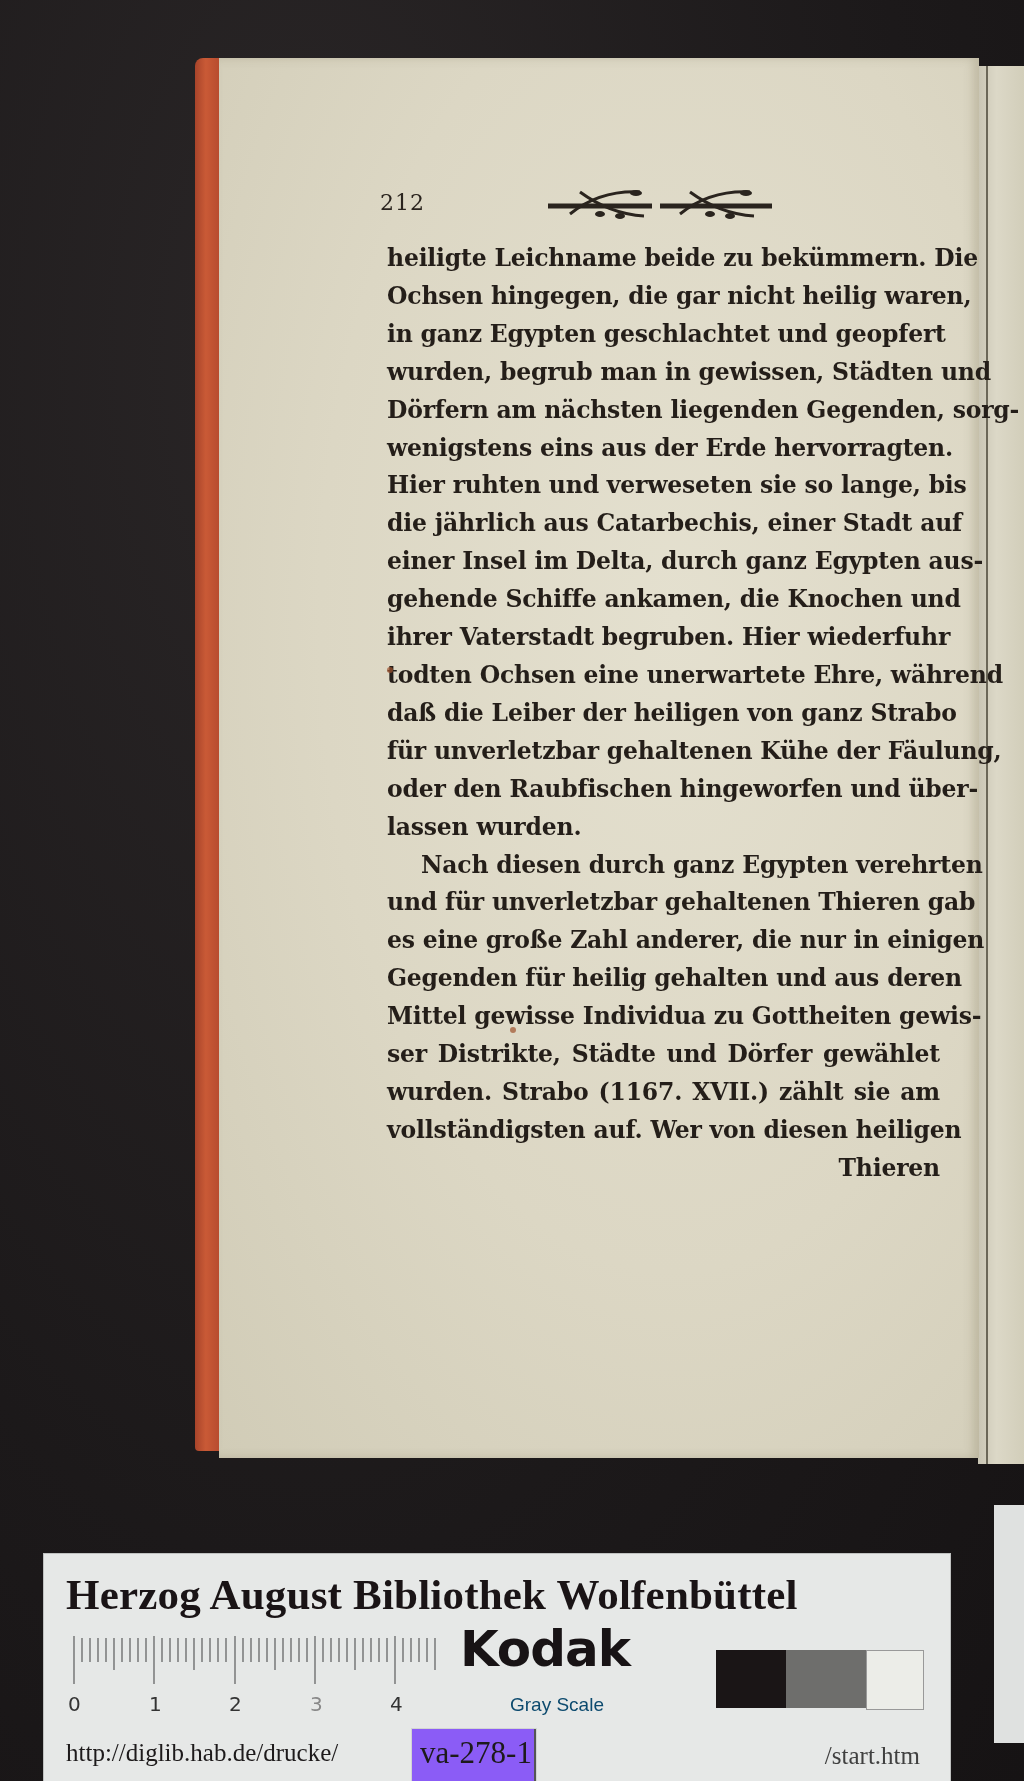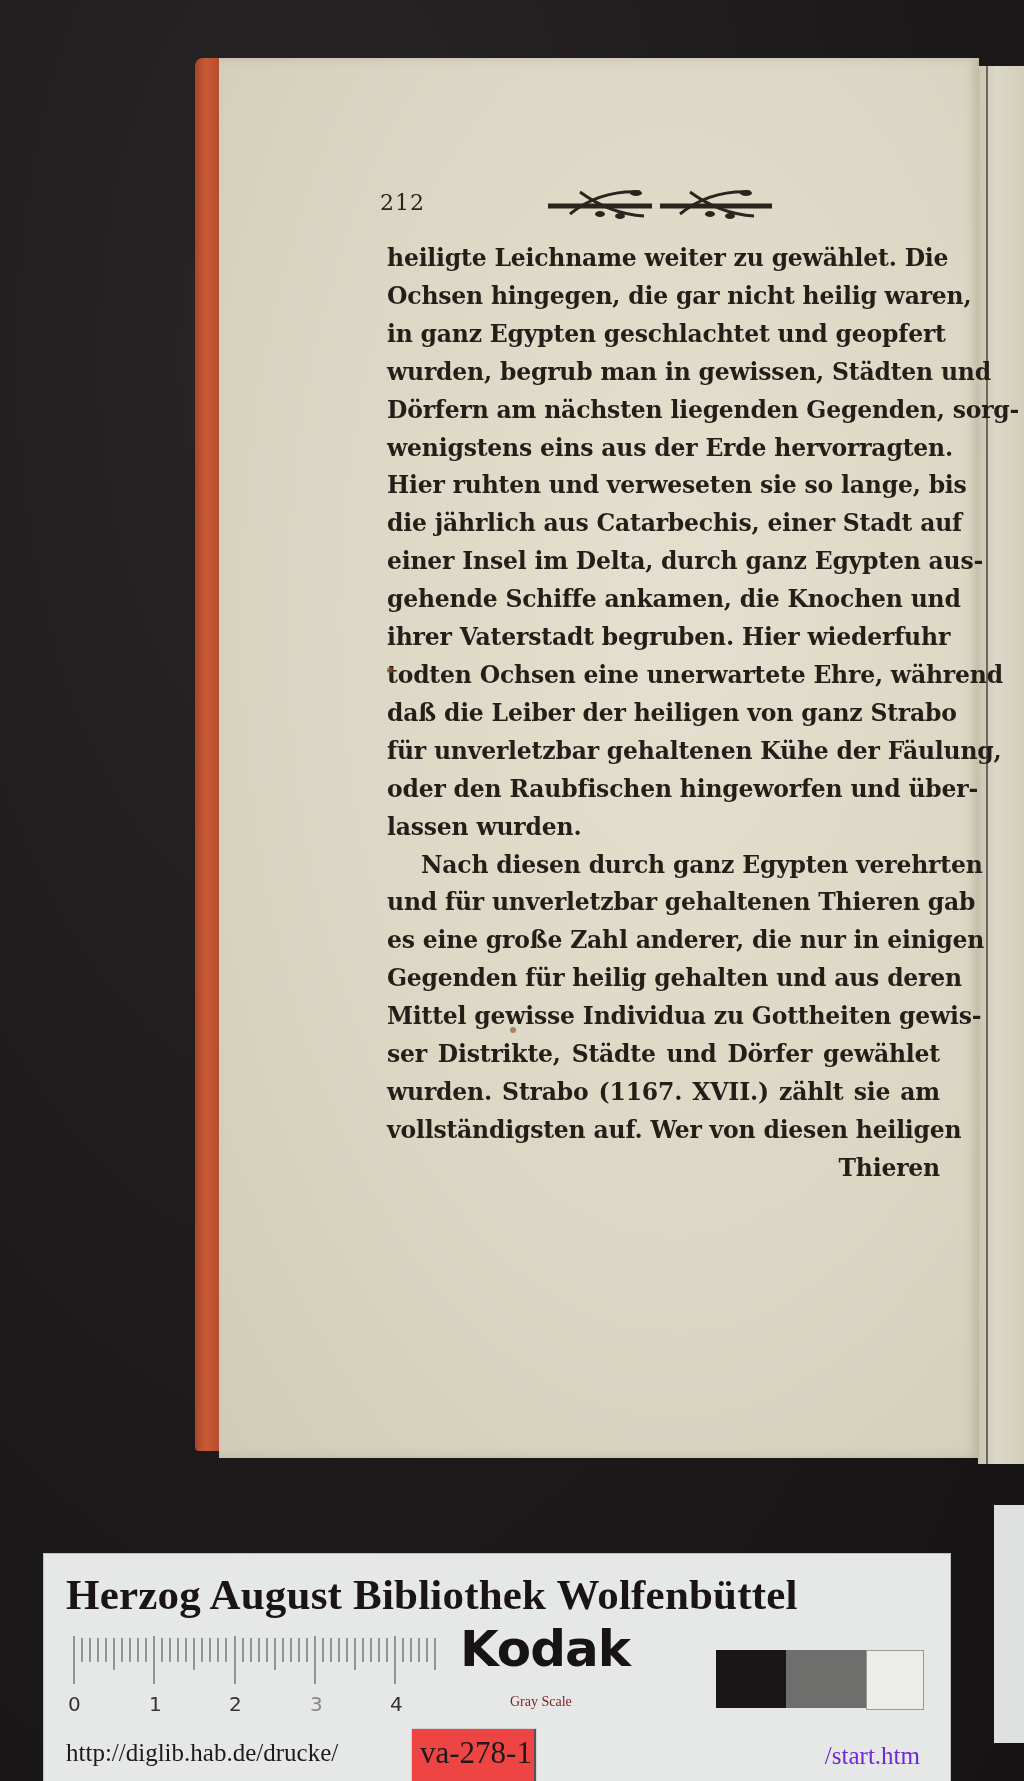--- a/index.html
+++ b/index.html
@@ -85,40 +85,40 @@
       font-family: "DejaVu Sans", sans-serif; font-size: 20px; color: #333;
     }
     .ruler-labels span { position: absolute; top: 0; }
     .kodak {
       position: absolute; left: 416px; top: 66px;
       font-family: "DejaVu Sans", sans-serif; font-weight: bold;
       font-size: 50px; color: #181315; letter-spacing: -1px;
     }
     .grayscale-label {
       position: absolute; left: 466px; top: 140px;
-      font-family: Liberation Serif, serif; font-size: 14px; color: #7f1d1d;
+      font-family: Liberation Sans, sans-serif; font-size: 19px; color: #0c4a6e;
     }
     .swatches { position: absolute; left: 672px; top: 96px; height: 62px; width: 250px; }
     .swatch { position: absolute; top: 0; height: 58px; }
     .url {
       position: absolute; left: 22px; top: 185px;
       font-family: "Liberation Serif", serif; font-size: 25px; color: #1d1a1b;
     }
     .signature-box {
       position: absolute; left: 368px; top: 175px; width: 122px; height: 52px;
-      background: #ef4444; border-right: 2px solid #555;
+      background: #8b5cf6; border-right: 2px solid #555;
       box-shadow: 0 0 0 1px #d2d4d3;
     }
     .signature {
       position: absolute; left: 8px; top: 6px;
       font-family: "Liberation Serif", serif; font-size: 31px; color: #1d1a1b;
     }
     .start {
       position: absolute; right: 30px; top: 188px;
-      font-family: "Liberation Serif", serif; font-size: 25px; color: #6d28d9;
+      font-family: "Liberation Serif", serif; font-size: 25px; color: #404040;
     }
   </style>
 </head>
 <body>
 
 <div class="bg-noise"></div>
 
 <div class="next-page"></div>
 <div class="next-page-line"></div>
 
@@ -141,21 +141,21 @@
       <ellipse cx="80" cy="30" rx="5" ry="3"></ellipse>
       <ellipse cx="170" cy="28" rx="5" ry="3"></ellipse>
       <ellipse cx="190" cy="30" rx="5" ry="3"></ellipse>
       <ellipse cx="96" cy="7" rx="6" ry="3"></ellipse>
       <ellipse cx="206" cy="7" rx="6" ry="3"></ellipse>
     </g>
   </svg>
 </div>
 
 <div class="text-block">
-  <span class="line">heiligte Leichname weiter zu gewählet.   Die</span>
+  <span class="line">heiligte Leichname beide zu bekümmern.   Die</span>
   <span class="line">Ochsen hingegen, die gar nicht heilig waren,</span>
   <span class="line">in ganz Egypten geschlachtet und geopfert</span>
   <span class="line">wurden, begrub man in gewissen, Städten und</span>
   <span class="line">Dörfern am nächsten liegenden Gegenden, sorg-</span>
   <span class="line">wenigstens eins aus der Erde hervorragten.</span>
   <span class="line">Hier ruhten und verweseten sie so lange, bis</span>
   <span class="line">die jährlich aus Catarbechis, einer Stadt auf</span>
   <span class="line">einer Insel im Delta, durch ganz Egypten aus-</span>
   <span class="line">gehende Schiffe ankamen, die Knochen und</span>
   <span class="line">ihrer Vaterstadt begruben.   Hier wiederfuhr</span>

